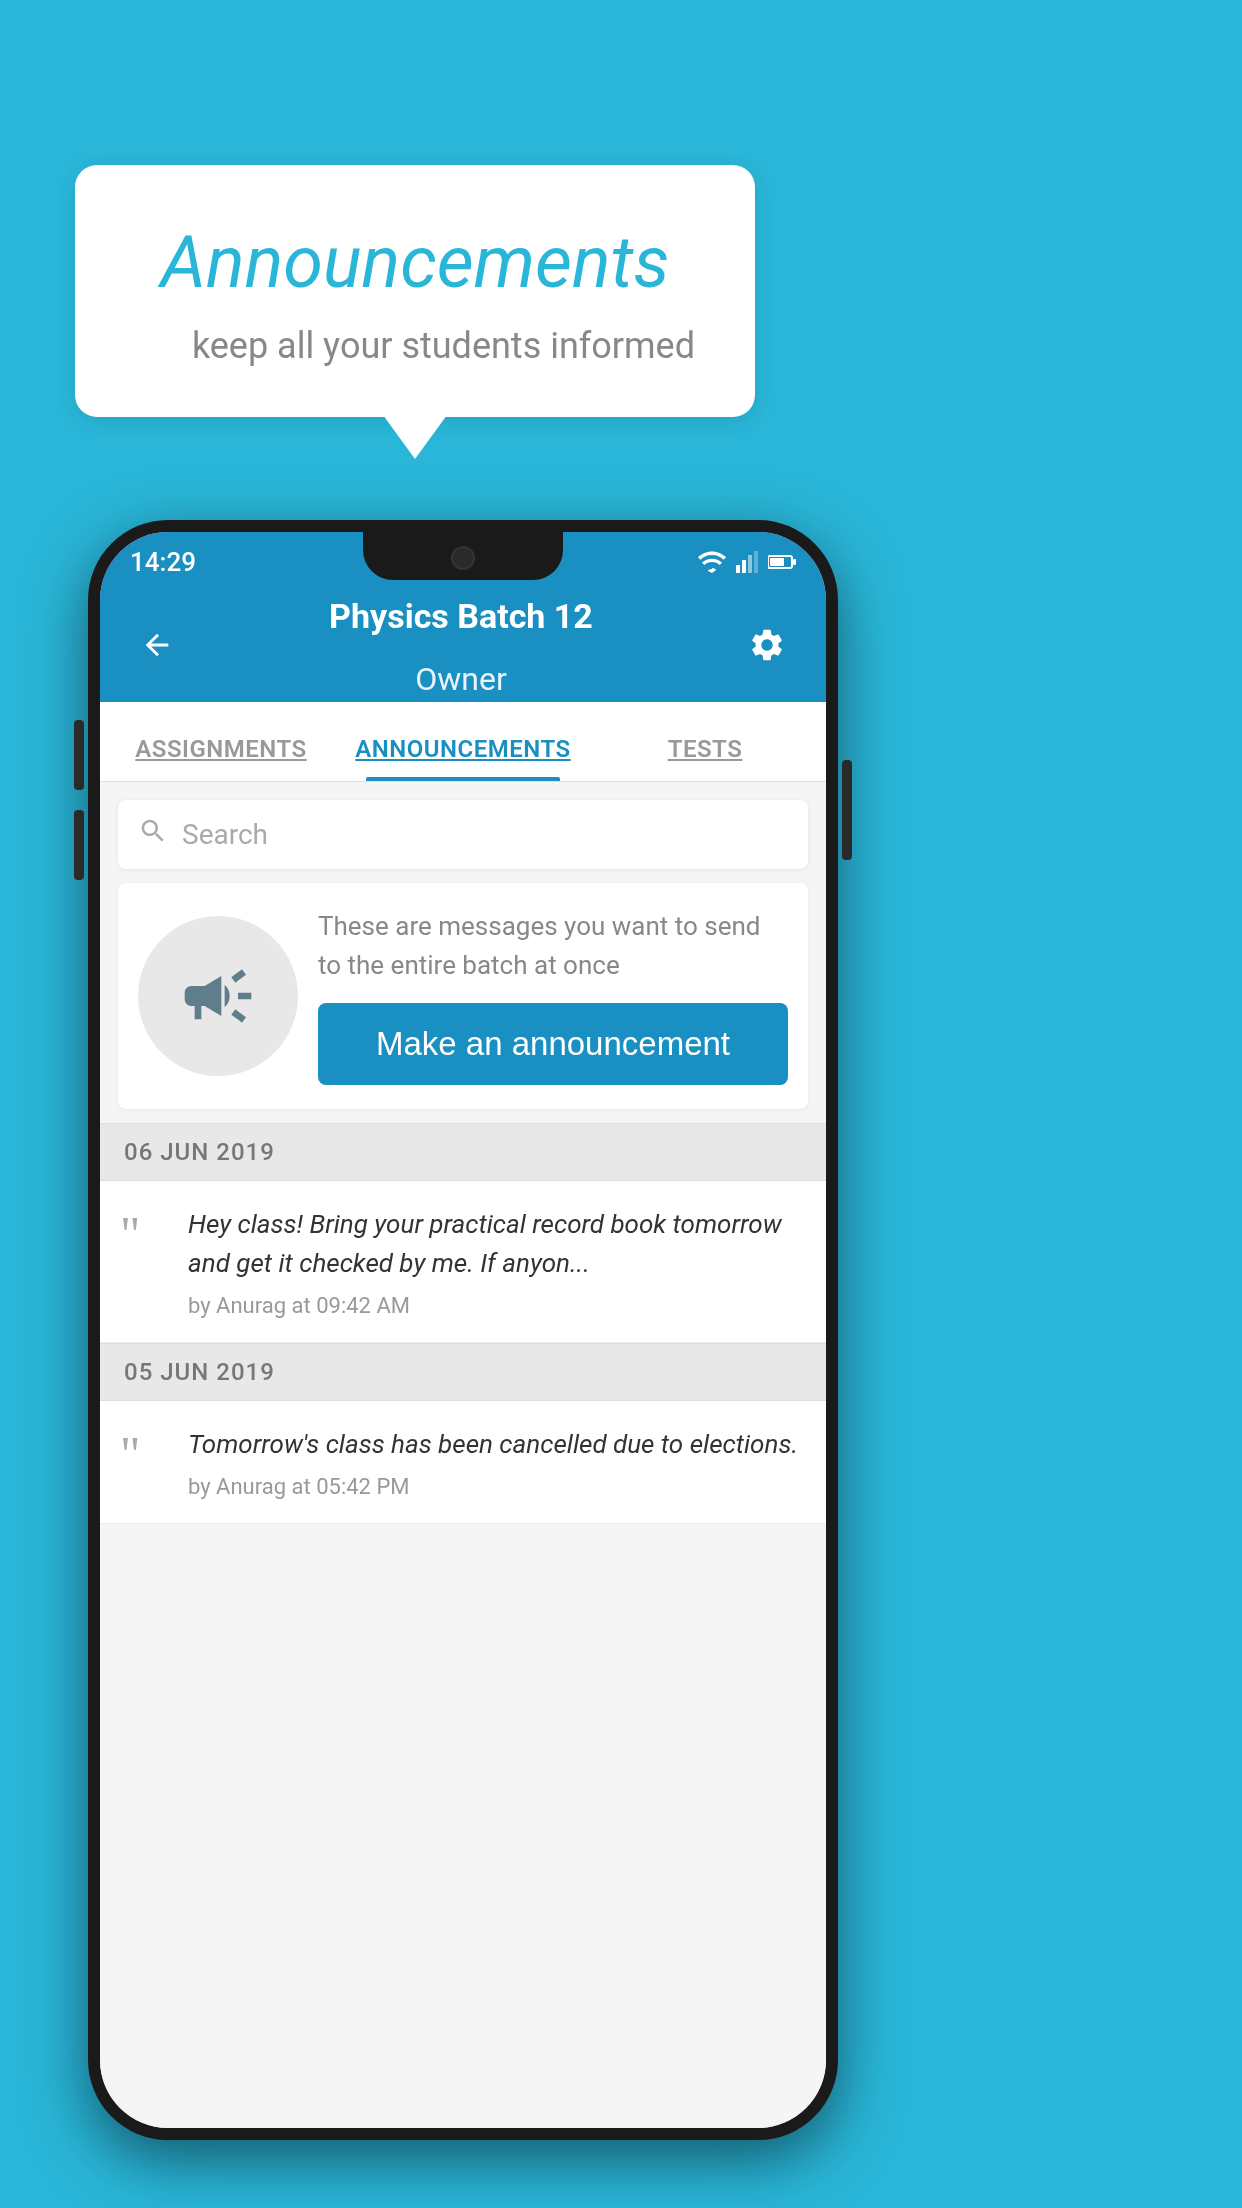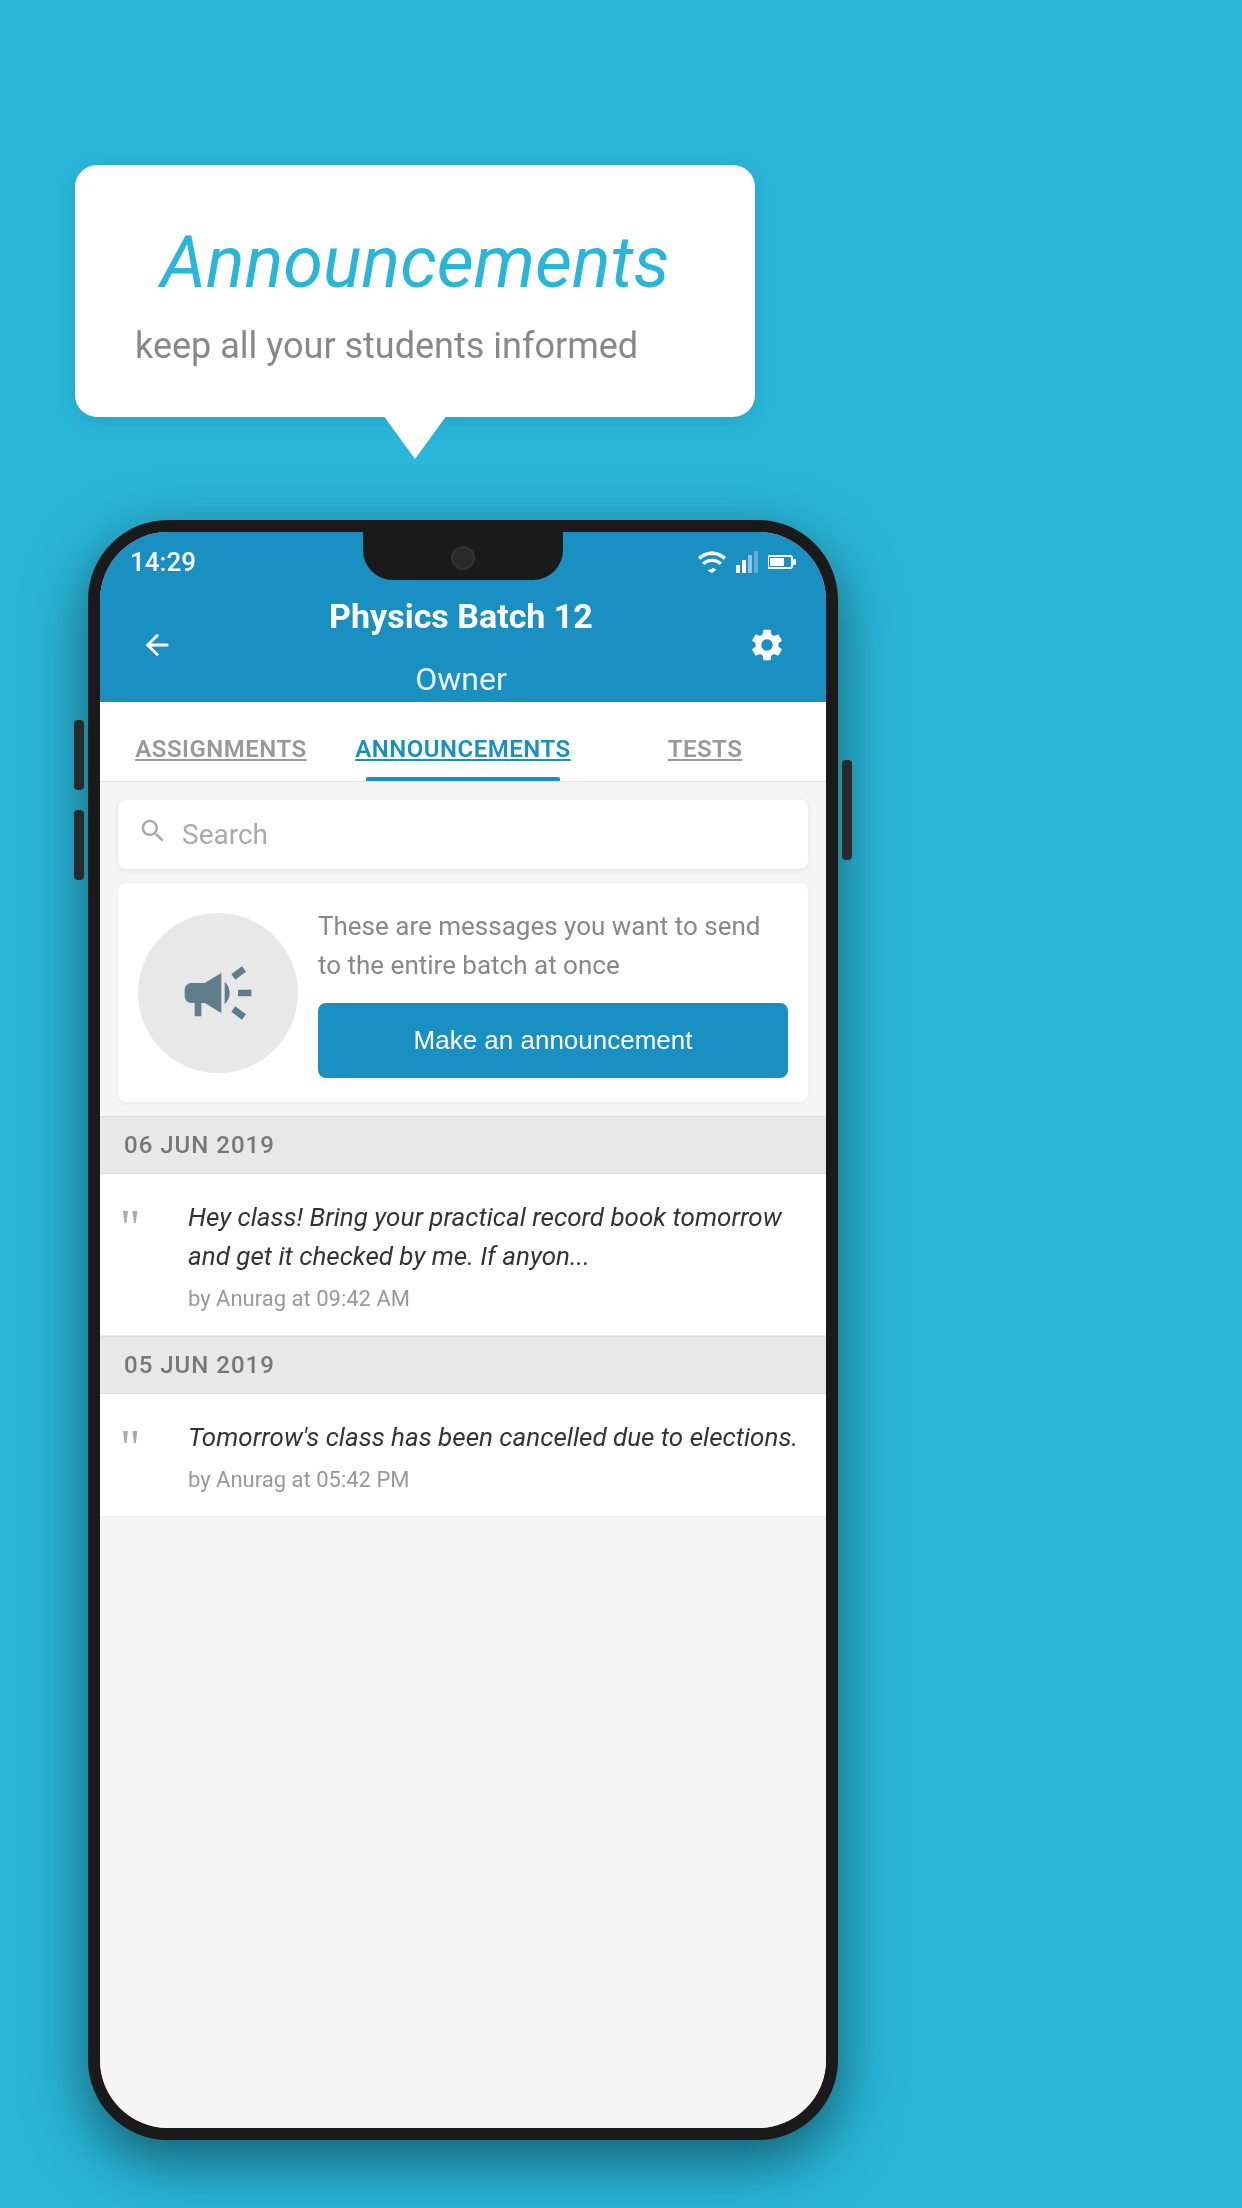--- a/index.html
+++ b/index.html
@@ -41,21 +41,21 @@
       font-size: 72px;
       color: #29b6d8;
       font-weight: 400;
       text-align: center;
       margin-bottom: 20px;
       font-style: italic;
     }
     .bubble-subtitle {
       font-size: 36px;
       color: #888;
-      text-align: left;
+      text-align: right;
       font-weight: 400;
     }
 
     
     .phone-wrapper {
       position: absolute;
       top: 520px;
       left: 88px;
       width: 750px;
       height: 1640px;
@@ -266,21 +266,21 @@
       color: #888;
       font-size: 26px;
       line-height: 1.5;
     }
     .make-announcement-btn {
       background: #1a8fc1;
       color: white;
       border: none;
       border-radius: 8px;
       padding: 22px 28px;
-      font-size: 26px;
+      font-size: 33px;
       font-weight: 500;
       cursor: pointer;
       text-align: center;
     }
 
     
     .date-separator {
       background: #e8e8e8;
       padding: 14px 24px;
       font-size: 24px;

